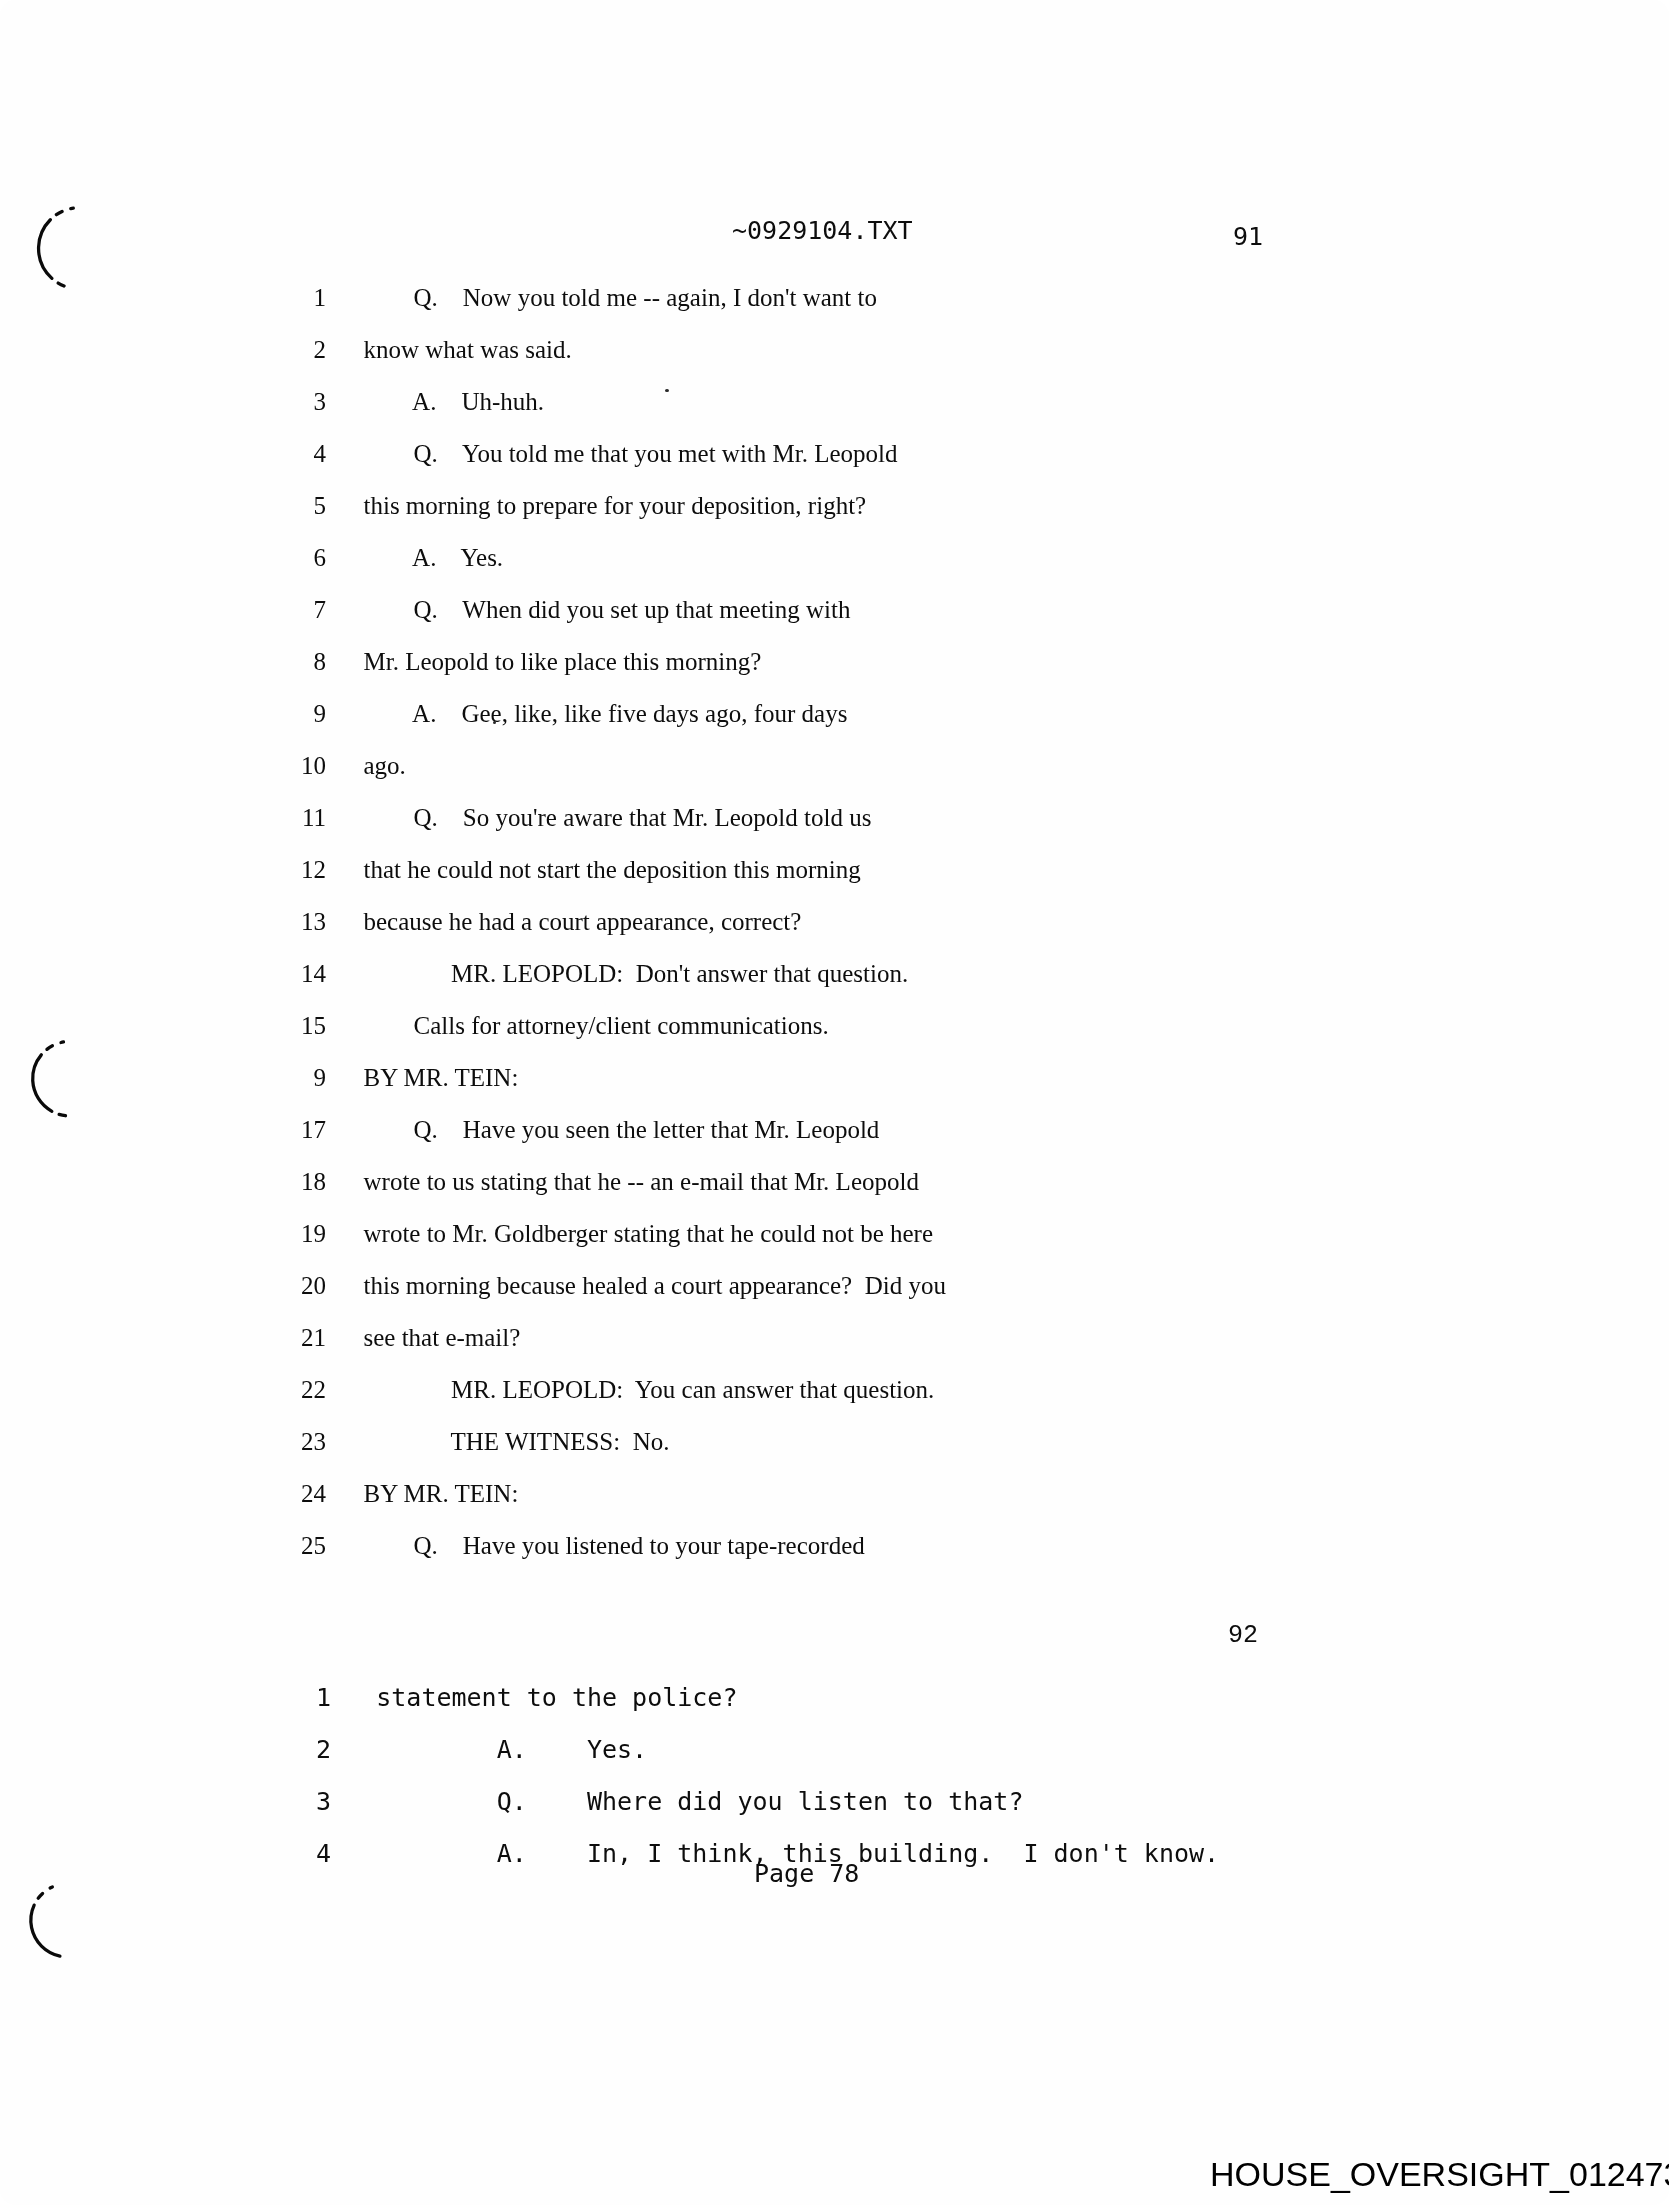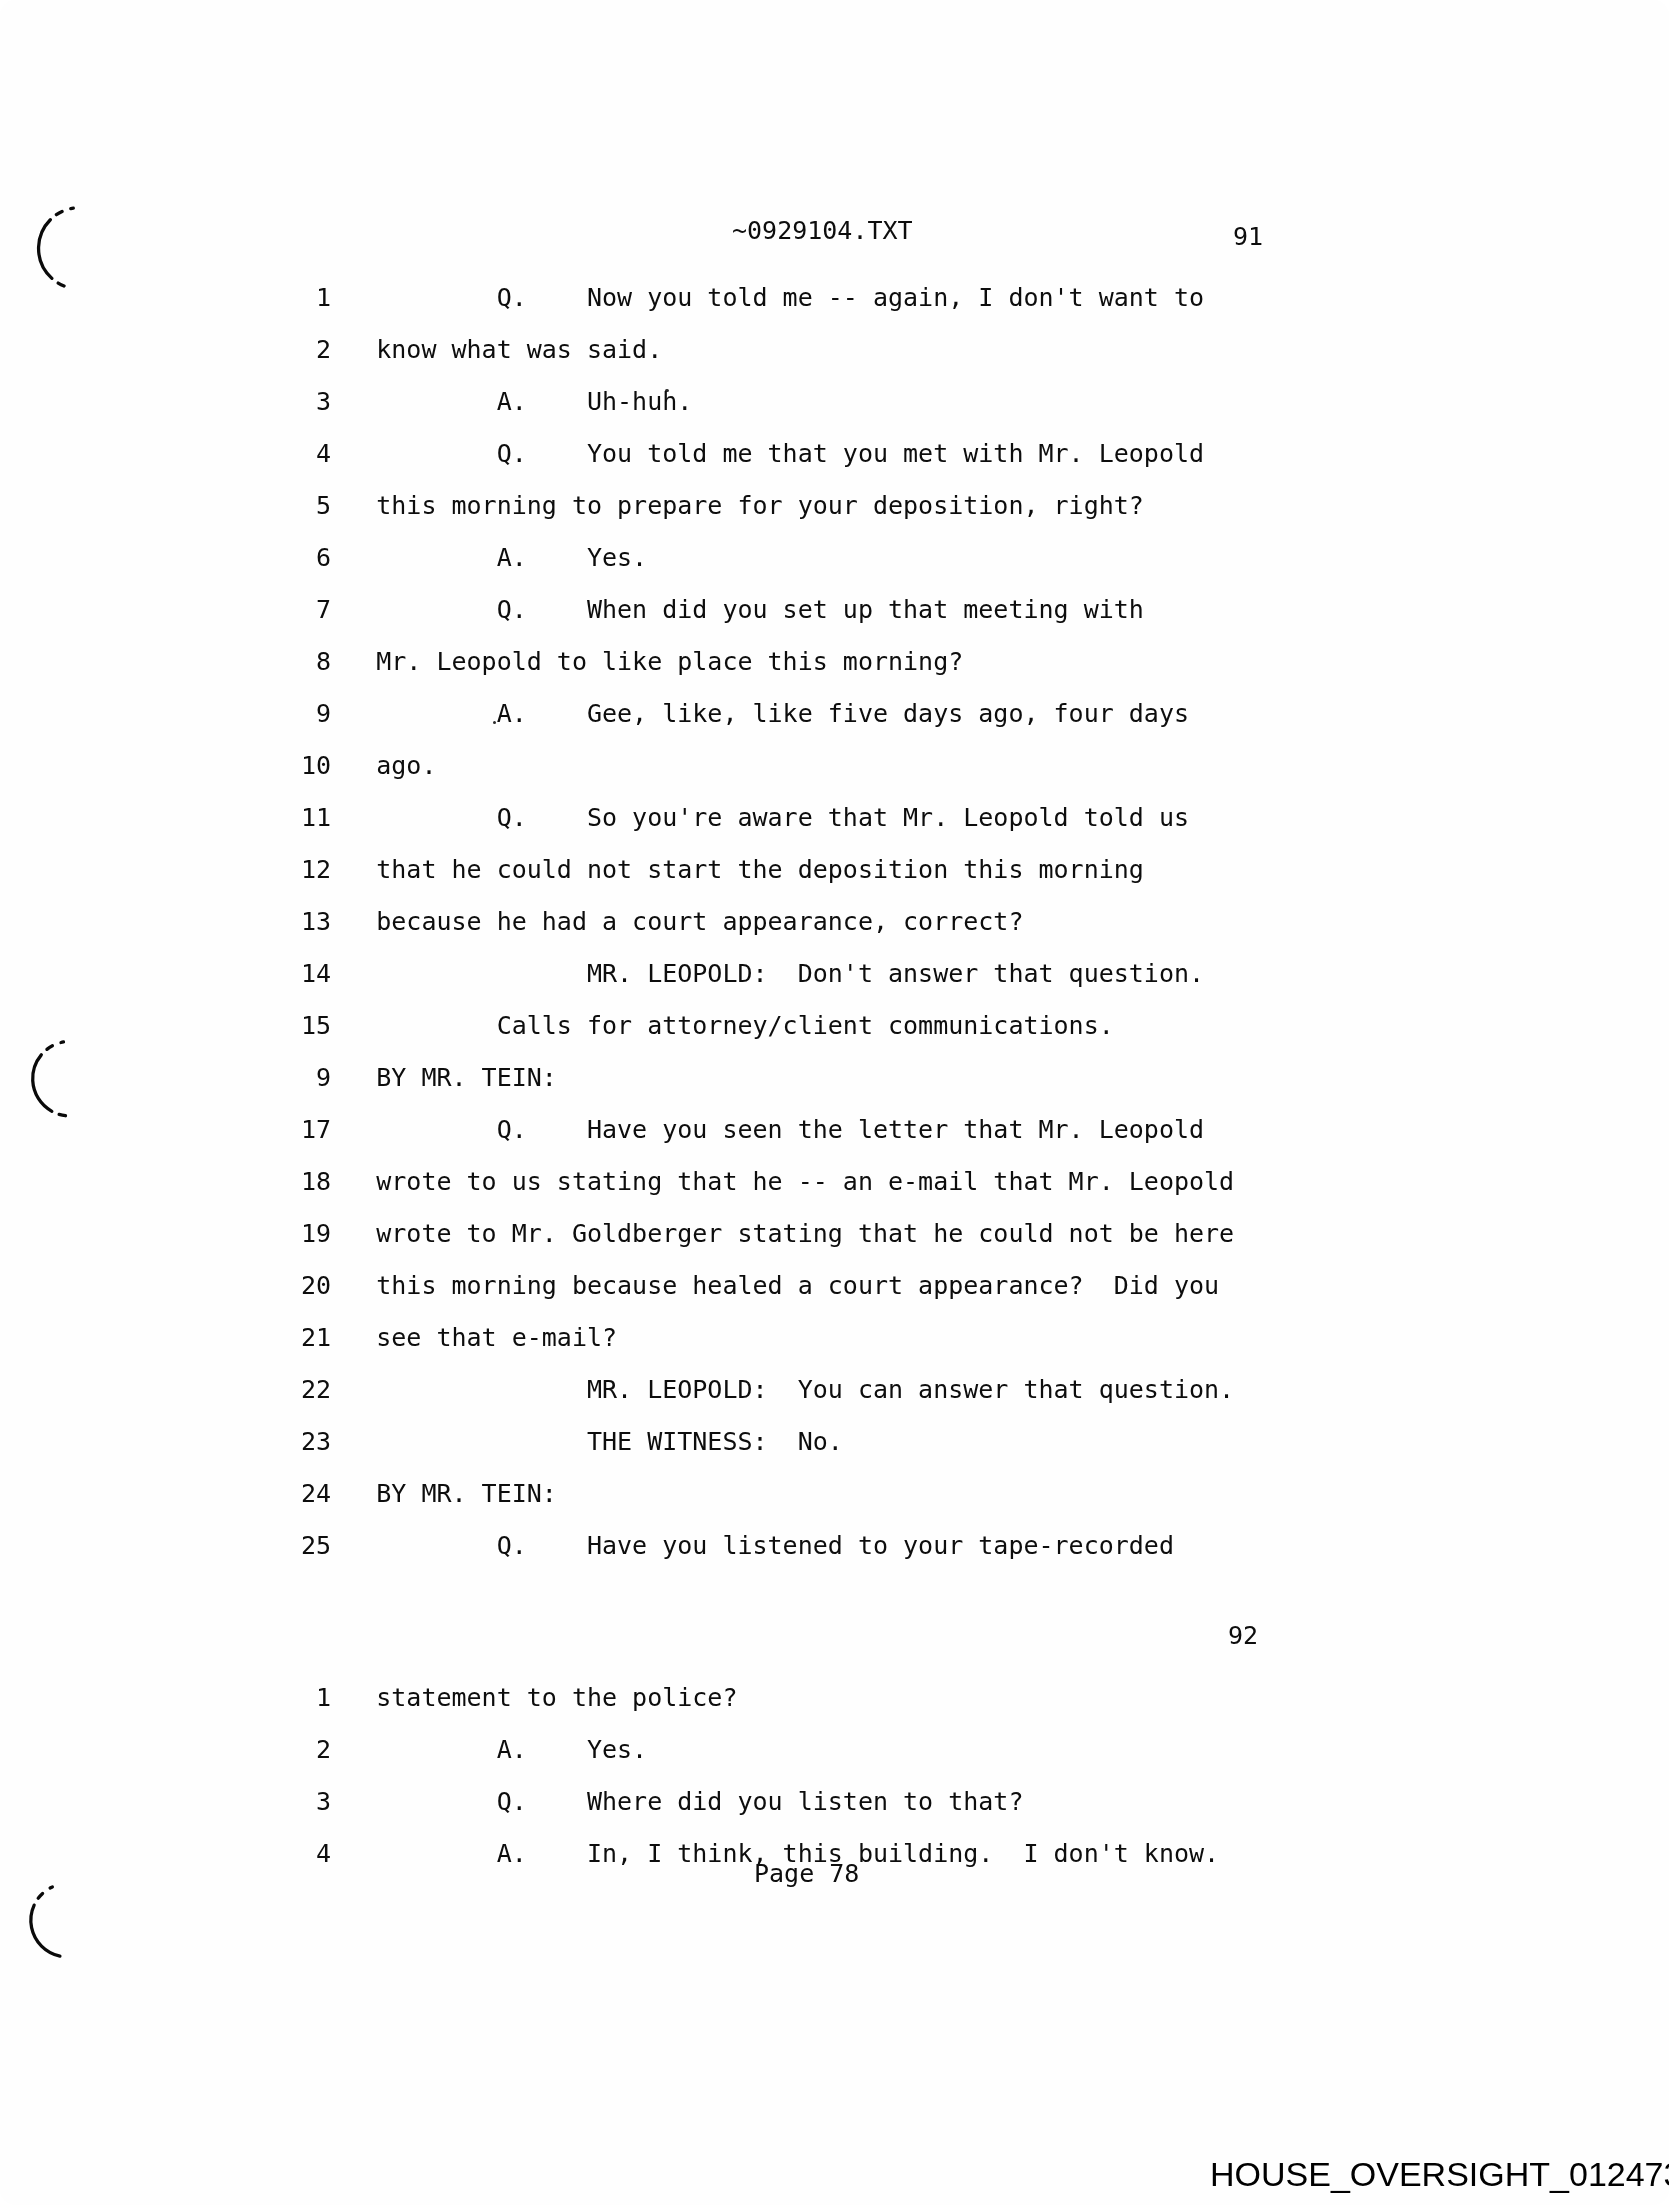--- a/index.html
+++ b/index.html
@@ -29,27 +29,27 @@
     top: 216px;
     font-size: 25px;
     white-space: pre;
   }
   .pageno {
     position: absolute;
     font-size: 25px;
     white-space: pre;
   }
   #pageno91 { left: 1233px; top: 222px; }
-  #pageno92 { left: 1228px; top: 1621px; }
+  #pageno92 { left: 1228px; top: 1621px; font-family: Liberation Mono, monospace; }
   .lines {
     position: absolute;
     left: 301px;
     font-size: 25px;
   }
-  #lines91 { top: 272px; }
+  #lines91 { top: 272px; font-family: Liberation Serif, serif; }
   #lines92 { top: 1672px; }
   .tline {
     height: 52px;
     line-height: 52px;
     white-space: pre;
   }
   .lnum {
     display: inline-block;
     width: 2ch;
     text-align: right;

